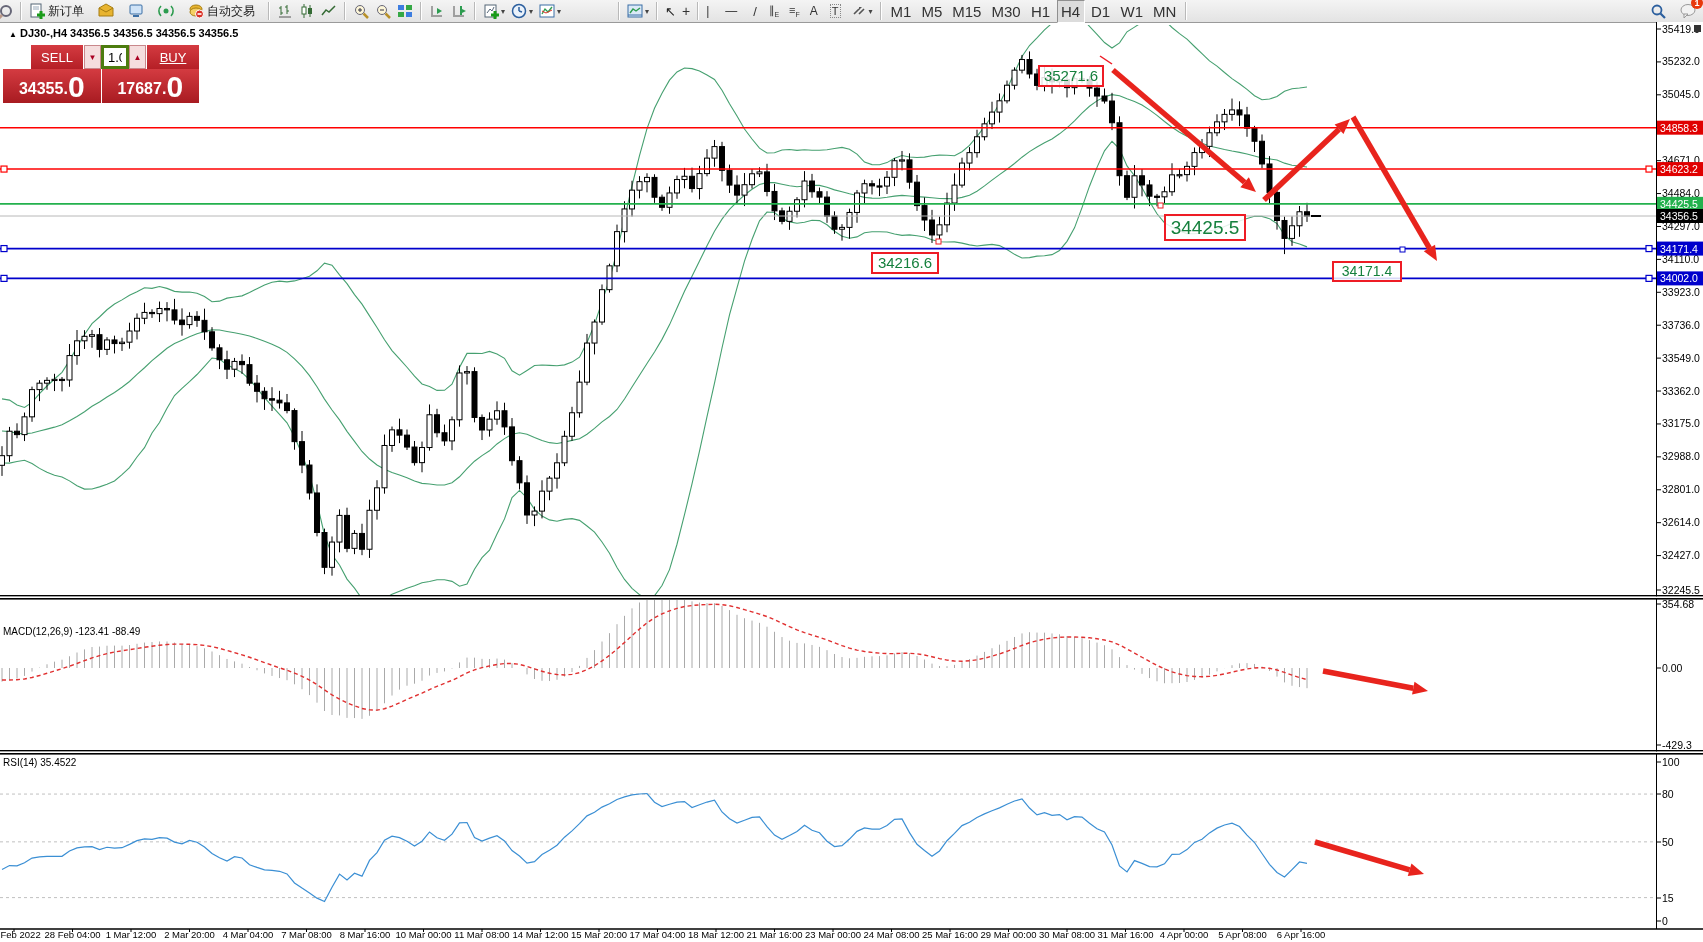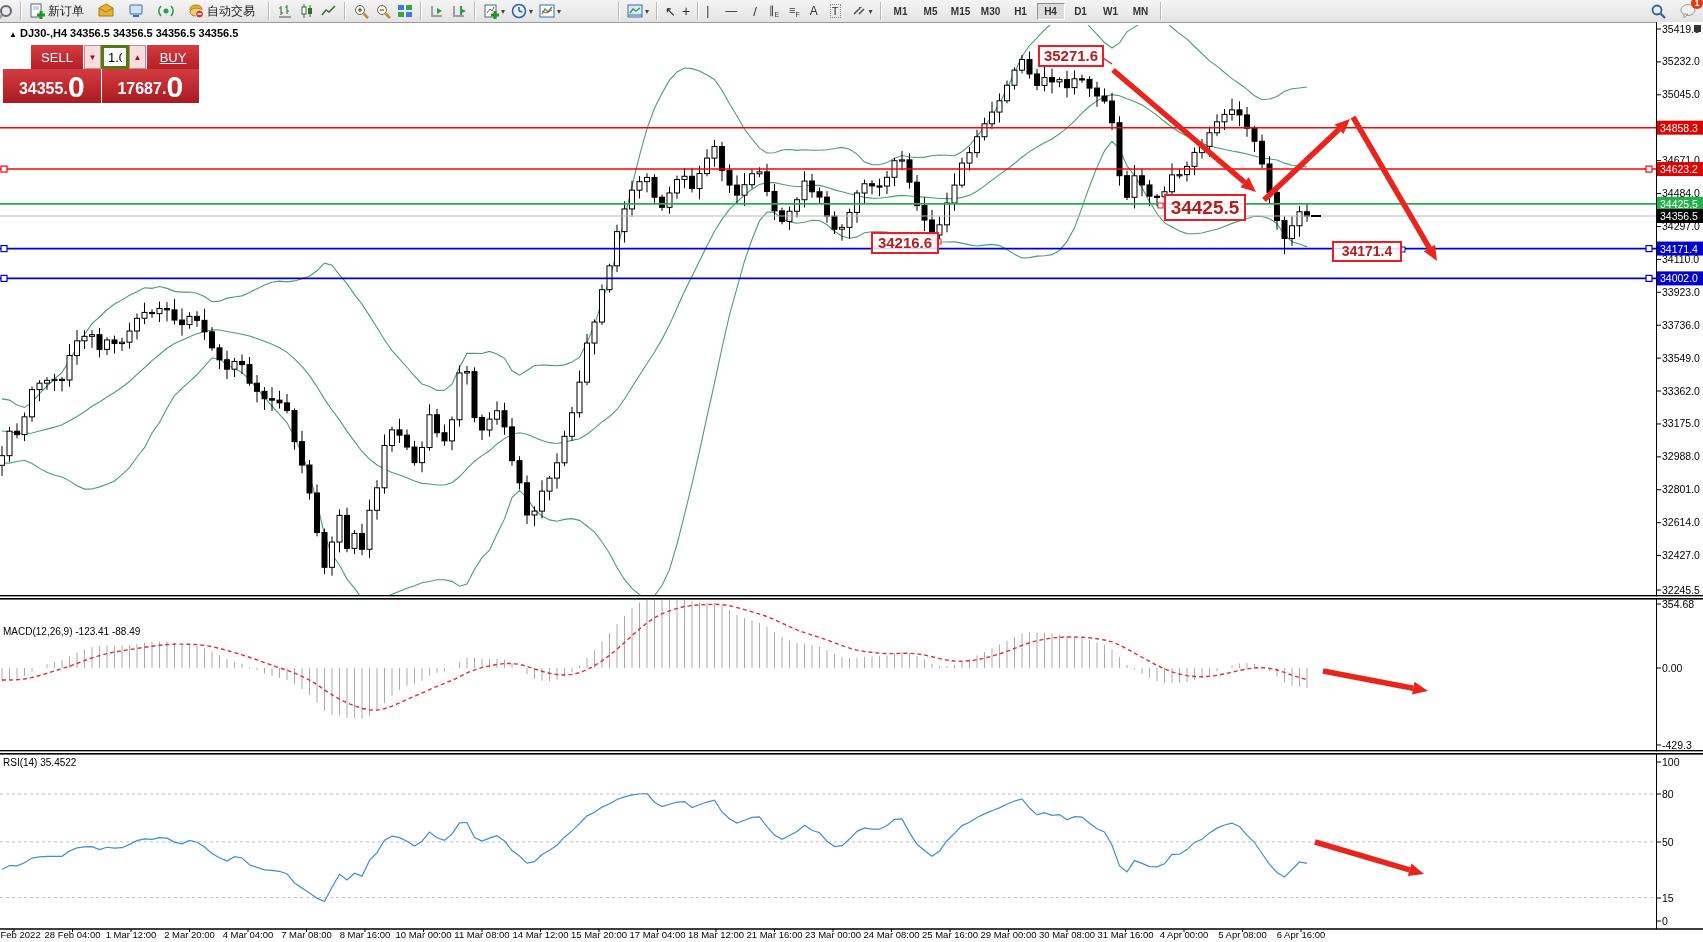--- a/index.html
+++ b/index.html
@@ -7,21 +7,21 @@
   #root{position:relative;width:1611px;height:942px;background:#fff;}
   
   #toolbar{position:absolute;left:0;top:0;width:1703px;height:22px;
     background:linear-gradient(#f4f4f4,#e3e3e3);border-bottom:1px solid #9a9a9a;
     display:flex;align-items:center;font-size:12px;color:#222;white-space:nowrap;}
   .tb-sep{width:1px;height:18px;background:#b9b9b9;border-right:1px solid #fff;margin:0 4px;}
   .tb-item{display:flex;align-items:center;height:20px;padding:0 3px;border-radius:2px;}
   .tb-label{margin-left:3px;font-size:12px;}
   .dd{font-size:8px;color:#444;margin-left:2px;}
   .icon16{width:16px;height:16px;display:inline-block;position:relative;}
-  .tf-btn{display:inline-block;min-width:20px;text-align:center;font-size:10px;font-weight:bold;
+  .tf-btn{display:inline-block;min-width:20px;text-align:center;font-size:15px;font-weight:normal;
     color:#333;padding:2px 3px;margin:0 1px;border:1px solid transparent;}
   .tf-btn.active{background:#dcdcdc;border:1px solid #8f8f8f;border-right-color:#fff;border-bottom-color:#fff;}
   #tb-right{position:absolute;right:4px;top:0;height:22px;display:flex;align-items:center;}
   .badge{position:absolute;right:-4px;top:-4px;background:#e8380d;color:#fff;font-size:9px;
     border-radius:7px;min-width:12px;height:12px;line-height:12px;text-align:center;font-weight:bold;}
   
   #ohlc-line{position:absolute;left:3px;top:27px;font-size:11px;font-weight:bold;color:#000;z-index:6;margin-left:6px;}
   #trade-panel{position:absolute;left:3px;top:45px;width:196px;z-index:7;font-family:"Liberation Sans",sans-serif;}
   .tp-row1{display:flex;height:24px;padding-left:28px;}
   .tp-btn{background:linear-gradient(#d43b41,#b51f26);color:#fff;font-size:13px;
@@ -33,22 +33,22 @@
   .tp-vol{flex:1;border:3px solid #4d7c0f;font-size:13px;text-align:right;padding:0 4px;min-width:0;
     font-family:"Liberation Sans",sans-serif;}
   .tp-row2{display:flex;height:34px;margin-top:0;}
   .tp-price{flex:1;background:linear-gradient(#d43b41,#a81b21);color:#fff;display:flex;
     align-items:flex-end;justify-content:center;padding-bottom:1px;cursor:pointer;}
   .tp-price:first-child{margin-right:1px;}
   .tp-num{font-size:16px;font-weight:bold;line-height:26px;}
   .tp-big{font-size:30px;font-weight:bold;line-height:30px;}
   .ind-label{position:absolute;left:3px;font-size:10px;color:#000;z-index:5;}
   
-  .anno{position:absolute;border:2px solid #ee1c25;color:#b91c1c;background:rgba(255,255,255,.85);
-    text-align:center;z-index:8;line-height:1.05;font-weight:bold;}
+  .anno{position:absolute;border:2px solid #ee1c25;color:#15803d;background:rgba(255,255,255,.85);
+    text-align:center;z-index:8;line-height:1.05;font-weight:normal;margin-top:20px;}
 </style>
 </head>
 <body>
 <div id="root">
 
 <div id="toolbar">
   <div class="tb-item" style="margin-left:-6px">
     <span class="icon16">
       <svg width="16" height="16">
             <circle cx="9" cy="8" r="5" fill="none" stroke="#667" stroke-width="2"></circle>

